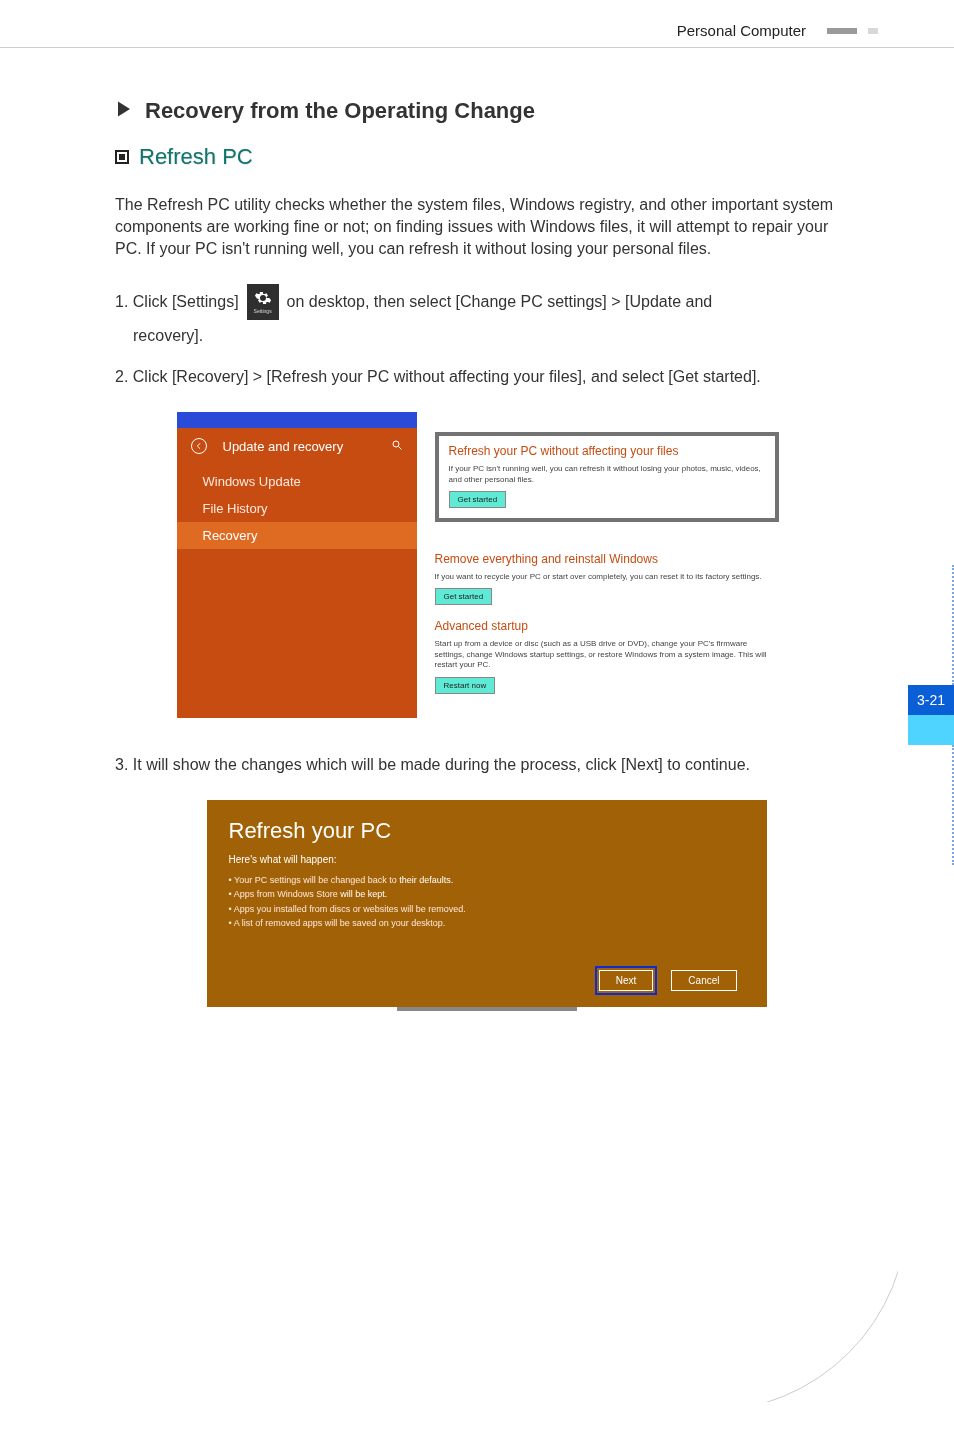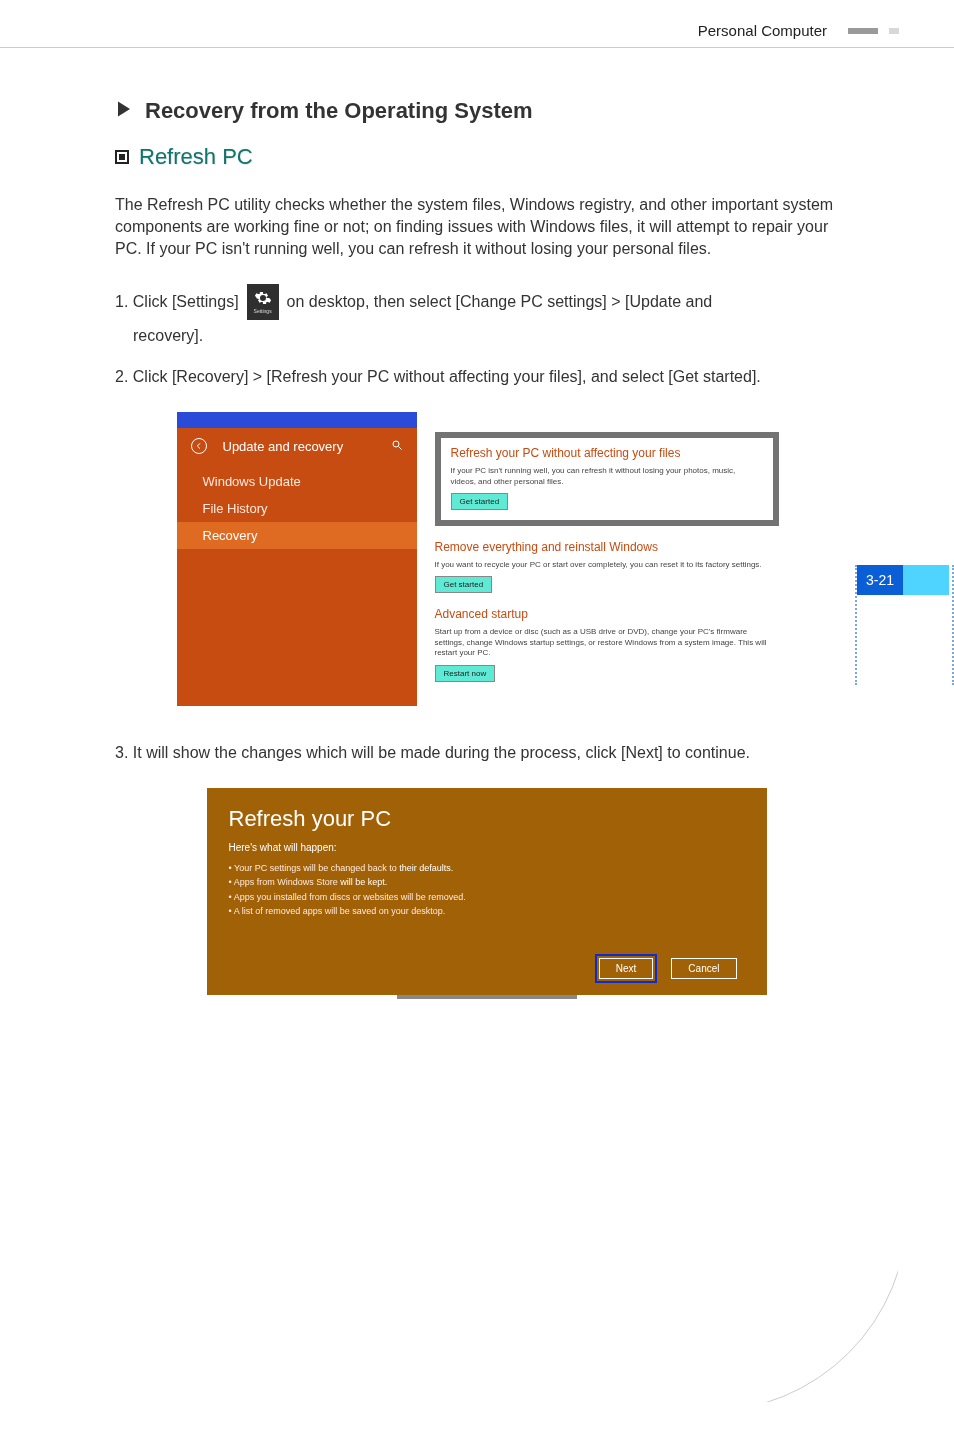--- a/index.html
+++ b/index.html
@@ -1,21 +1,21 @@
 <!DOCTYPE html>
 <html><head>
 <meta charset="utf-8">
 <style>
   * { box-sizing: border-box; margin: 0; padding: 0; }
   html, body { width: 954px; height: 1432px; font-family: Arial, Helvetica, sans-serif; background: #fff; }
   .page-header {
     display: flex;
     justify-content: flex-end;
     align-items: center;
-    padding: 22px 55px 8px 0;
+    padding: 22px 76px 8px 0;
     gap: 11px;
   }
   .header-title { font-size: 15px; color: #222; margin-right: 10px; }
   .header-bar-dark { width: 30px; height: 6px; background: #9a9a9a; }
   .header-bar-light { width: 10px; height: 6px; background: #d8d8d8; }
   .hr-top { border: none; border-top: 1px solid #ccc; margin: 0 0 0 0; }
   .content {
     padding: 50px 96px 0 115px;
     position: relative;
   }
@@ -111,23 +111,23 @@
   .shot1-left-title { font-size: 13px; font-weight: 300; color: #fff; }
   .shot1-nav-item { padding: 6px 26px; font-size: 13px; color: #ffe8dc; }
   .shot1-nav-item.active { background: #df6a22; color: #fff; }
   .shot1-right {
     flex: 1;
     background: #fff;
     padding: 20px 18px 10px 18px;
     position: relative;
   }
   .shot1-box1 {
-    border: 6px solid #737373;
+    border: 4px solid #737373;
     padding: 8px 10px 10px 10px;
-    margin-bottom: 14px;
+    margin-bottom: 30px;
   }
   .shot1-h { color: #c64c12; font-size: 12px; margin-bottom: 6px; font-weight: 400; }
   .shot1-p { color: #444; font-size: 8px; line-height: 1.3; margin-bottom: 6px; }
   .shot1-btn {
     display: inline-block;
     background: #5eead4;
     color: #222;
     font-size: 8px;
     padding: 3px 8px;
     border: 1px solid #888;
@@ -190,21 +190,21 @@
     width: 180px;
     margin-left: 190px;
   }
 
   
   .side-tabs {
     position: absolute;
     right: 0;
     top: 565px;
     display: flex;
-    flex-direction: row;
+    flex-direction: column;
   }
   .side-dots {
     width: 5px;
     border-right: 2px dotted #7aa6e8;
     height: 120px;
     align-self: flex-end;
     margin-right: 0;
   }
   .side-tab {
     width: 46px;
@@ -260,21 +260,21 @@
   </div>
 
   <div class="content">
 
     <div class="section-title">
       <span>
         <svg width="18" height="18" viewBox="0 0 24 24">
             <path d="M4 2 L20 12 L4 22 Z" fill="#333"></path>
           </svg>
       </span>
-      <span>Recovery from the Operating System</span>
+      <span>Recovery from the Operating Change</span>
     </div>
 
     <div class="subsection">
       <span class="sub-bullet"></span>
       <span class="subsection-title">Refresh PC</span>
     </div>
 
     <p class="para">The Refresh PC utility checks whether the system files, Windows registry, and other important system components are working fine or not; on finding issues with Windows files, it will attempt to repair your PC.  If your PC isn't running well, you can refresh it without losing your personal files.</p>
 
     <div class="step">

